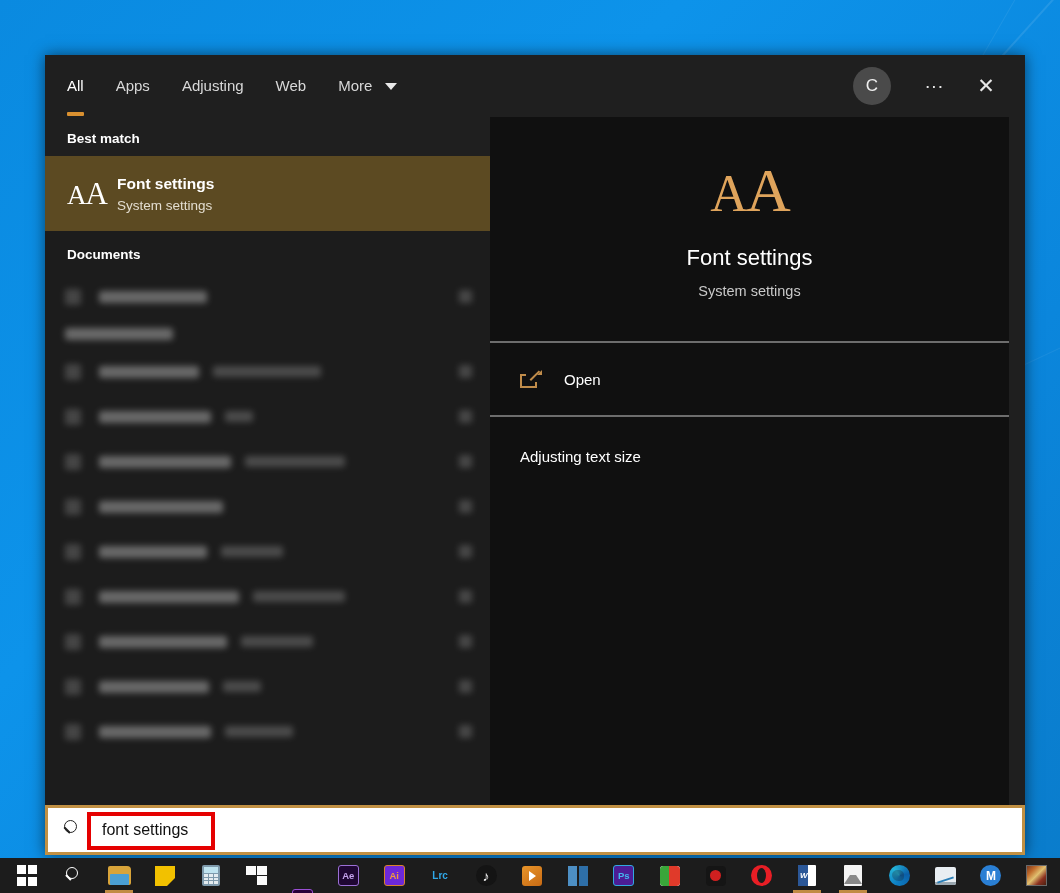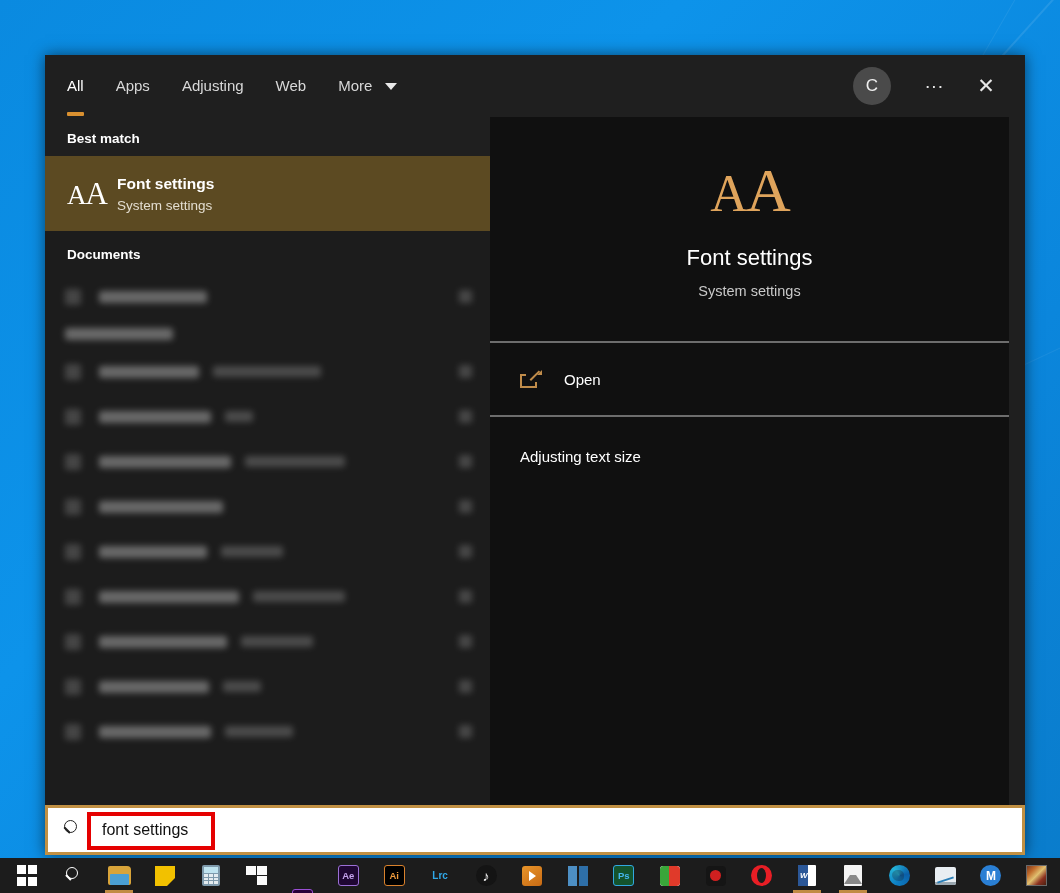--- a/index.html
+++ b/index.html
@@ -271,22 +271,22 @@
   #tb-sticky { width: 20px; height: 20px; background: #f2c100; position: relative; }
   #tb-sticky::after { content: ""; position: absolute; right: 0; bottom: 0; border-left: 8px solid transparent; border-bottom: 8px solid #1c1c1c; }
   
   #tb-calc { width: 18px; height: 21px; background: #7e99ab; border-radius: 2px; padding: 2px; display: grid; grid-template-columns: repeat(3, 1fr); grid-template-rows: 6px repeat(3, 1fr); gap: 1px; }
   #tb-calc .scr { grid-column: 1 / span 3; background: #bfe3ef; }
   #tb-calc i { background: #e4ecf0; display: block; }
   
   .adobe { width: 21px; height: 21px; border-radius: 3px; display: flex; align-items: center; justify-content: center; font-size: 9.5px; font-weight: bold; font-family: "Liberation Sans", sans-serif; }
   #tb-pr { background: #2a0038; border: 1.4px solid #9a4fd4; color: #c38fe8; margin-top: 48px; }
   #tb-ae { background: #1f0733; border: 1.4px solid #9b6fd6; color: #c5a3ec; }
-  #tb-ai { background: #000000; border: 1.4px solid #d9812c; color: #ef9b3d; }
-  #tb-ps { background: #14532d; border: 1.4px solid #31a8e0; color: #44b6ee; }
+  #tb-ai { background: #6d28d9; border: 1.4px solid #d9812c; color: #ef9b3d; }
+  #tb-ps { background: #4c1d95; border: 1.4px solid #31a8e0; color: #44b6ee; }
   #tb-lrc { color: #2fa8e8; font-size: 10px; font-weight: bold; }
   
   #tb-tiktok { width: 21px; height: 21px; border-radius: 50%; background: #141414; display: flex; align-items: center; justify-content: center; color: #fff; font-size: 14px; font-weight: bold; }
   
   #tb-media { width: 20px; height: 20px; border-radius: 3px; background: linear-gradient(145deg,#e9952a,#c76a14); display: flex; align-items: center; justify-content: center; }
   #tb-media::after { content: ""; border-left: 7px solid #fff; border-top: 5px solid transparent; border-bottom: 5px solid transparent; margin-left: 2px; }
   
   #tb-panels { width: 20px; height: 20px; display: flex; gap: 2px; }
   #tb-panels i { flex: 1; background: #2e6fa8; }
   #tb-panels i:first-child { background: #4d8fc4; }

